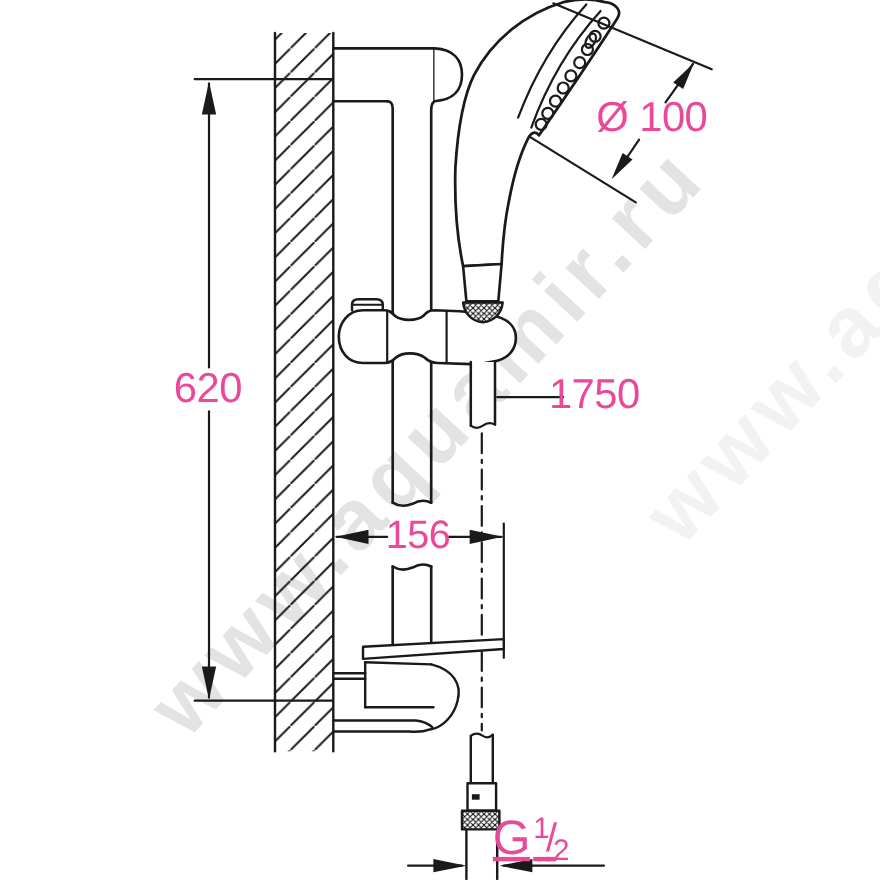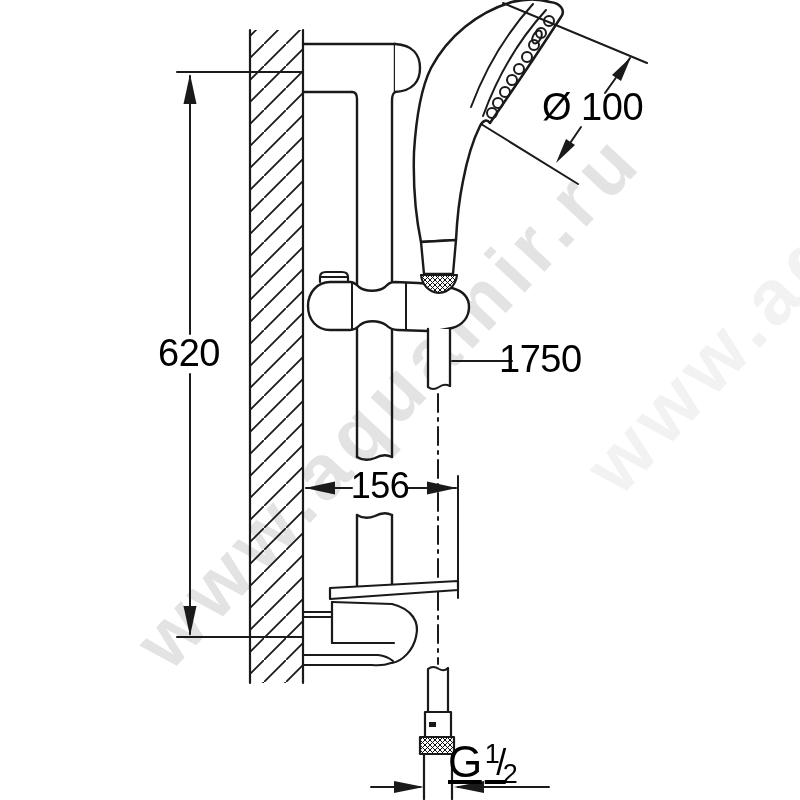--- a/index.html
+++ b/index.html
@@ -1,19 +1,19 @@
 <!DOCTYPE html>
 <html><head>
 <meta charset="utf-8">
 <style>
   html,body{margin:0;padding:0;background:#fff;}
   #stage{position:relative;width:800px;height:800px;background:#ffffff;overflow:hidden;
          font-family:"Liberation Sans",sans-serif;}
   #drawing{position:absolute;left:0;top:0;}
-  .label{position:absolute;font-family:"Liberation Sans",sans-serif;color:#000000;
+  .label{position:absolute;font-family:"Liberation Sans",sans-serif;color:#ec4899;
          letter-spacing:-0.5px;white-space:nowrap;line-height:1;}
   .dim-620{left:156px;top:334px;width:66px;text-align:center;font-size:38px;}
   .dim-112{left:349px;top:468px;width:62px;text-align:center;font-size:36px;}
   .dim-1750{left:499px;top:340px;font-size:38px;}
   .dim-dia{left:542px;top:88px;font-size:38px;}
   .dim-g{left:448px;top:740px;font-size:44px;text-decoration:underline;}
   .gh-n{font-size:27px;position:relative;top:-14px;margin-left:3px;}
   .gh-s{font-size:36px;position:relative;top:-2px;margin:0 -3px;}
   .gh-d{font-size:27px;position:relative;top:6px;}
   .watermark{position:absolute;font-weight:bold;font-size:78px;letter-spacing:7px;

